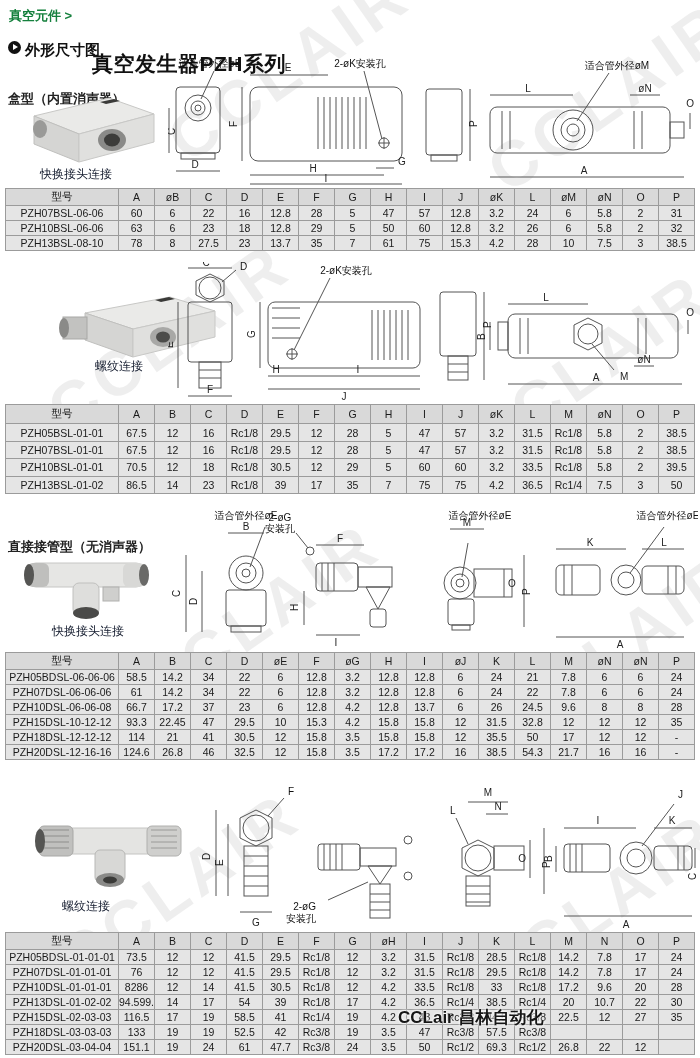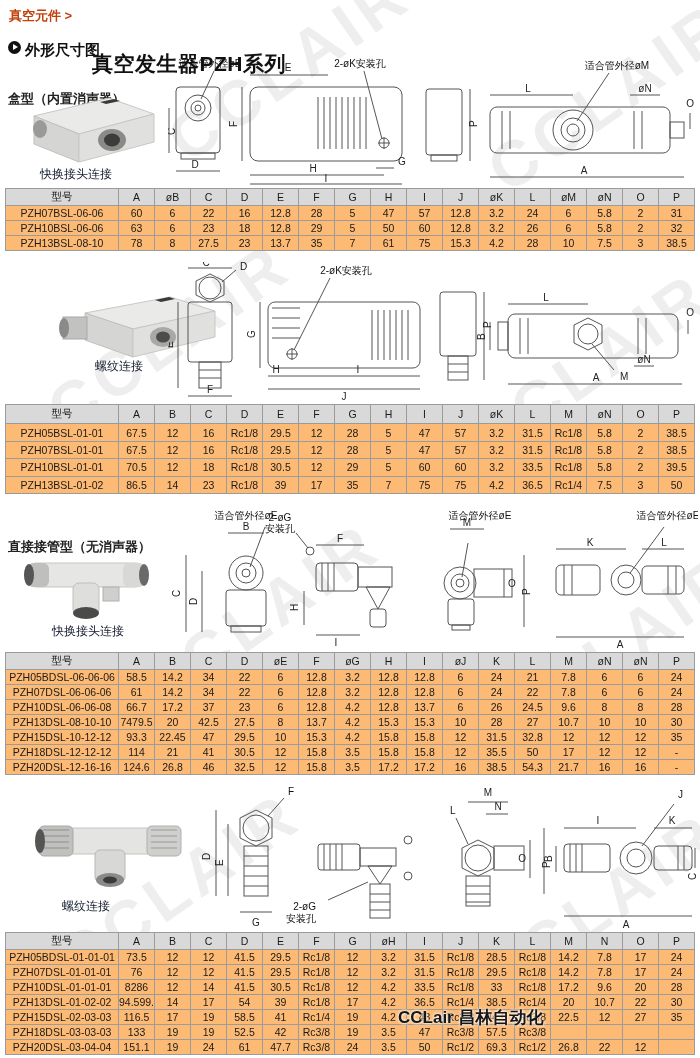--- a/index.html
+++ b/index.html
@@ -3,29 +3,29 @@
 <meta charset="utf-8">
 <style>
   html,body{margin:0;padding:0;}
   body{
     width:700px;height:1058px;position:relative;background:#ffffff;
     font-family:"Liberation Sans","DejaVu Sans",sans-serif;color:#1a1a1a;
     overflow:hidden;
   }
   .abs{position:absolute;}
   
-  .breadcrumb{font-size:13px;font-weight:bold;color:#c2410c;}
+  .breadcrumb{font-size:13px;font-weight:bold;color:#15803d;}
   .page-title{font-size:21px;font-weight:bold;color:#111;letter-spacing:0.5px;}
   .sec-heading{font-size:15px;font-weight:bold;color:#111;display:flex;align-items:flex-start;gap:4px;}
   .play-icon{width:13px;height:13px;border-radius:50%;background:#111;display:inline-block;position:relative;}
   .play-icon::after{content:"";position:absolute;left:5px;top:3.2px;border-left:5px solid #fff;border-top:3.4px solid transparent;border-bottom:3.4px solid transparent;}
   .type-label{font-size:13px;font-weight:bold;color:#222;margin-top:28px;}
   .conn-label{font-size:12px;font-weight:normal;color:#0f172a;}
   
-  table{border-collapse:collapse;table-layout:fixed;width:690px;background:#fdba74;}
+  table{border-collapse:collapse;table-layout:fixed;width:690px;background:#e5e5e5;}
   th,td{border:1px solid #9b9b9b;font-size:10.5px;text-align:center;padding:1px 0;height:12px;white-space:nowrap;overflow:hidden;color:#1a1a1a;}
   th{background:#d9d9d9;font-weight:normal;}
   th:first-child,td:first-child{width:112px;}
   table.roomy th,table.roomy td{padding:2.2px 0;}
   
   svg text{font-family:"Liberation Sans","DejaVu Sans",sans-serif;font-size:10px;fill:#222;}
   svg .co{font-size:10px;fill:#111;}
   .ghost{position:absolute;font-size:64px;font-weight:bold;color:rgba(150,150,150,0.16);transform:rotate(-35deg);pointer-events:none;letter-spacing:6px;}
   .corner-mark{position:absolute;font-size:17px;font-weight:bold;color:#161616;z-index:9;text-shadow:0 0 3px #fff,0 0 3px #fff;}
 </style>
@@ -526,39 +526,20 @@
         <td>4.2</td>
         <td>12.8</td>
         <td>13.7</td>
         <td>6</td>
         <td>26</td>
         <td>24.5</td>
         <td>9.6</td>
         <td>8</td>
         <td>8</td>
         <td>28</td>
-      </tr>
-      <tr>
-        <td>PZH13DSL-08-10-10</td>
-        <td>7479.5</td>
-        <td>20</td>
-        <td>42.5</td>
-        <td>27.5</td>
-        <td>8</td>
-        <td>13.7</td>
-        <td>4.2</td>
-        <td>15.3</td>
-        <td>15.3</td>
-        <td>10</td>
-        <td>28</td>
-        <td>27</td>
-        <td>10.7</td>
-        <td>10</td>
-        <td>10</td>
-        <td>30</td>
       </tr>
       <tr>
         <td>PZH15DSL-10-12-12</td>
         <td>93.3</td>
         <td>22.45</td>
         <td>47</td>
         <td>29.5</td>
         <td>10</td>
         <td>15.3</td>
         <td>4.2</td>

